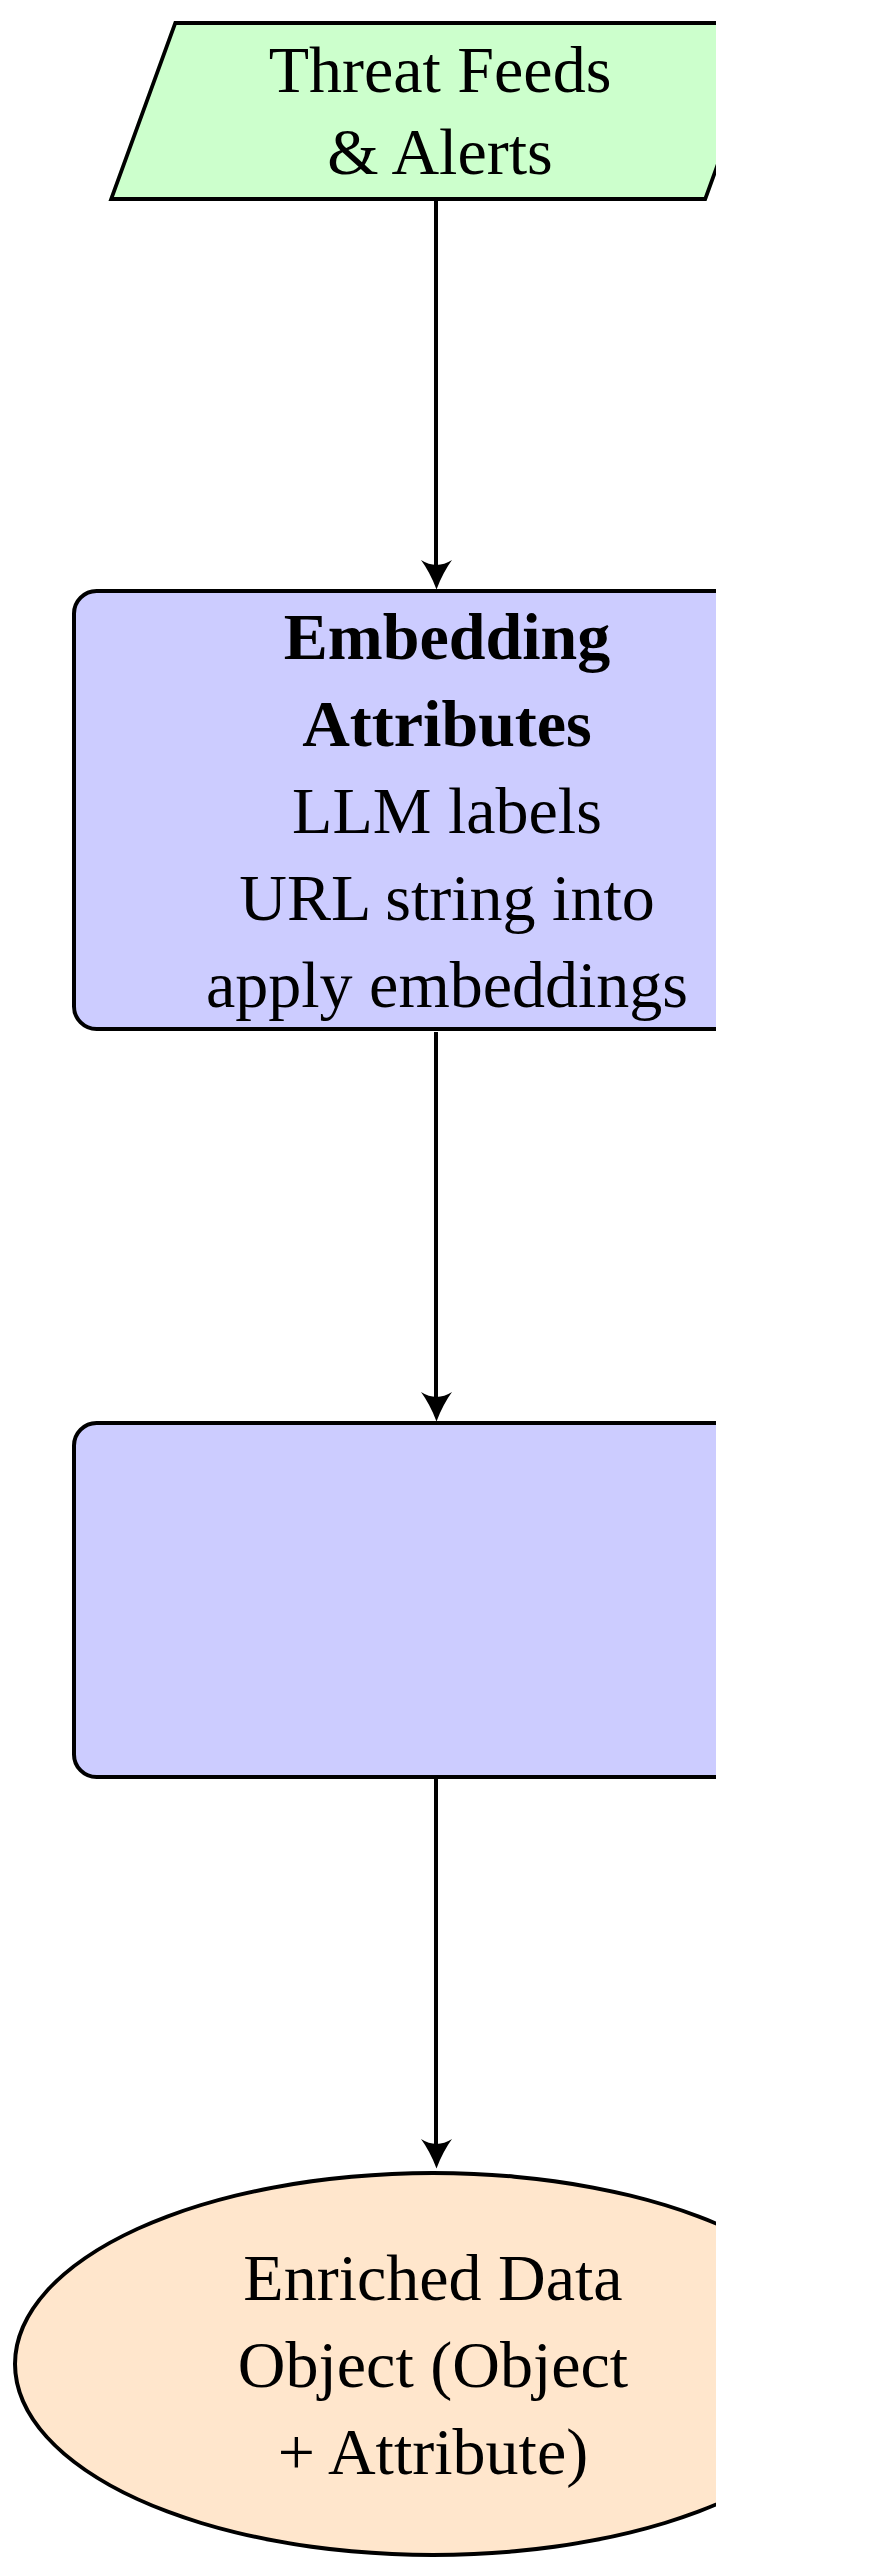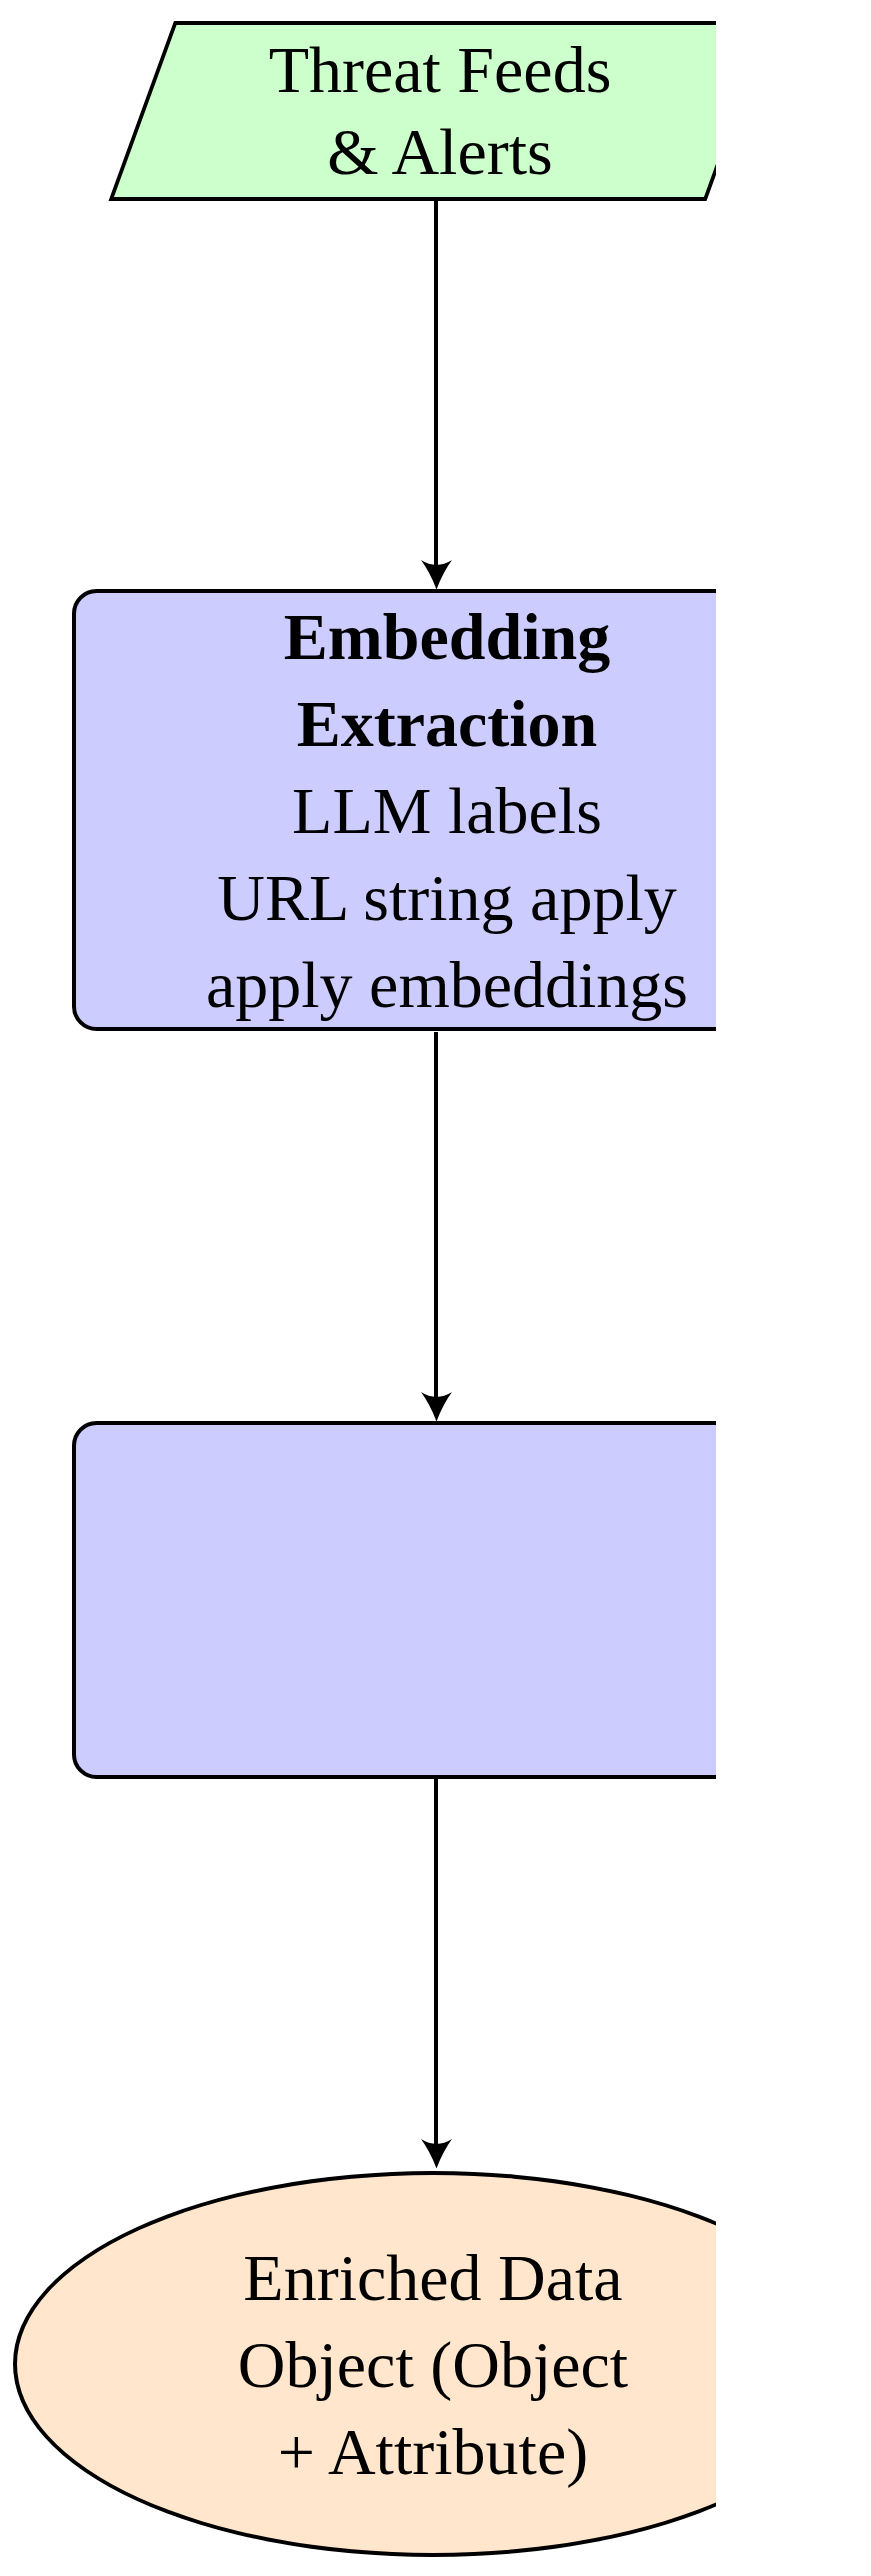--- a/index.html
+++ b/index.html
@@ -82,23 +82,23 @@
   <div class="arrow">
     <div class="arrow-stem stem-1"></div>
     <svg class="arrow-head head-1" viewBox="0 0 38 36" xmlns="http://www.w3.org/2000/svg">
       <path d="M0 0 Q11 15 19 36 Q27 15 38 0 Q19 12 0 0 Z" fill="#000000"></path>
     </svg>
   </div>
 
   <div class="shape box1-shape" style="background-color: rgb(204, 204, 255);"></div>
   <div class="node-text box1-text">
     <div class="bold-line">Embedding</div>
-    <div class="bold-line">Extraction</div>
+    <div class="bold-line">Attributes</div>
     <div>LLM labels</div>
-    <div>URL string apply</div>
+    <div>URL string into</div>
     <div>apply embeddings</div>
   </div>
 
   <div class="arrow">
     <div class="arrow-stem stem-2"></div>
     <svg class="arrow-head head-2" viewBox="0 0 38 36" xmlns="http://www.w3.org/2000/svg">
       <path d="M0 0 Q11 15 19 36 Q27 15 38 0 Q19 12 0 0 Z" fill="#000000"></path>
     </svg>
   </div>
 

